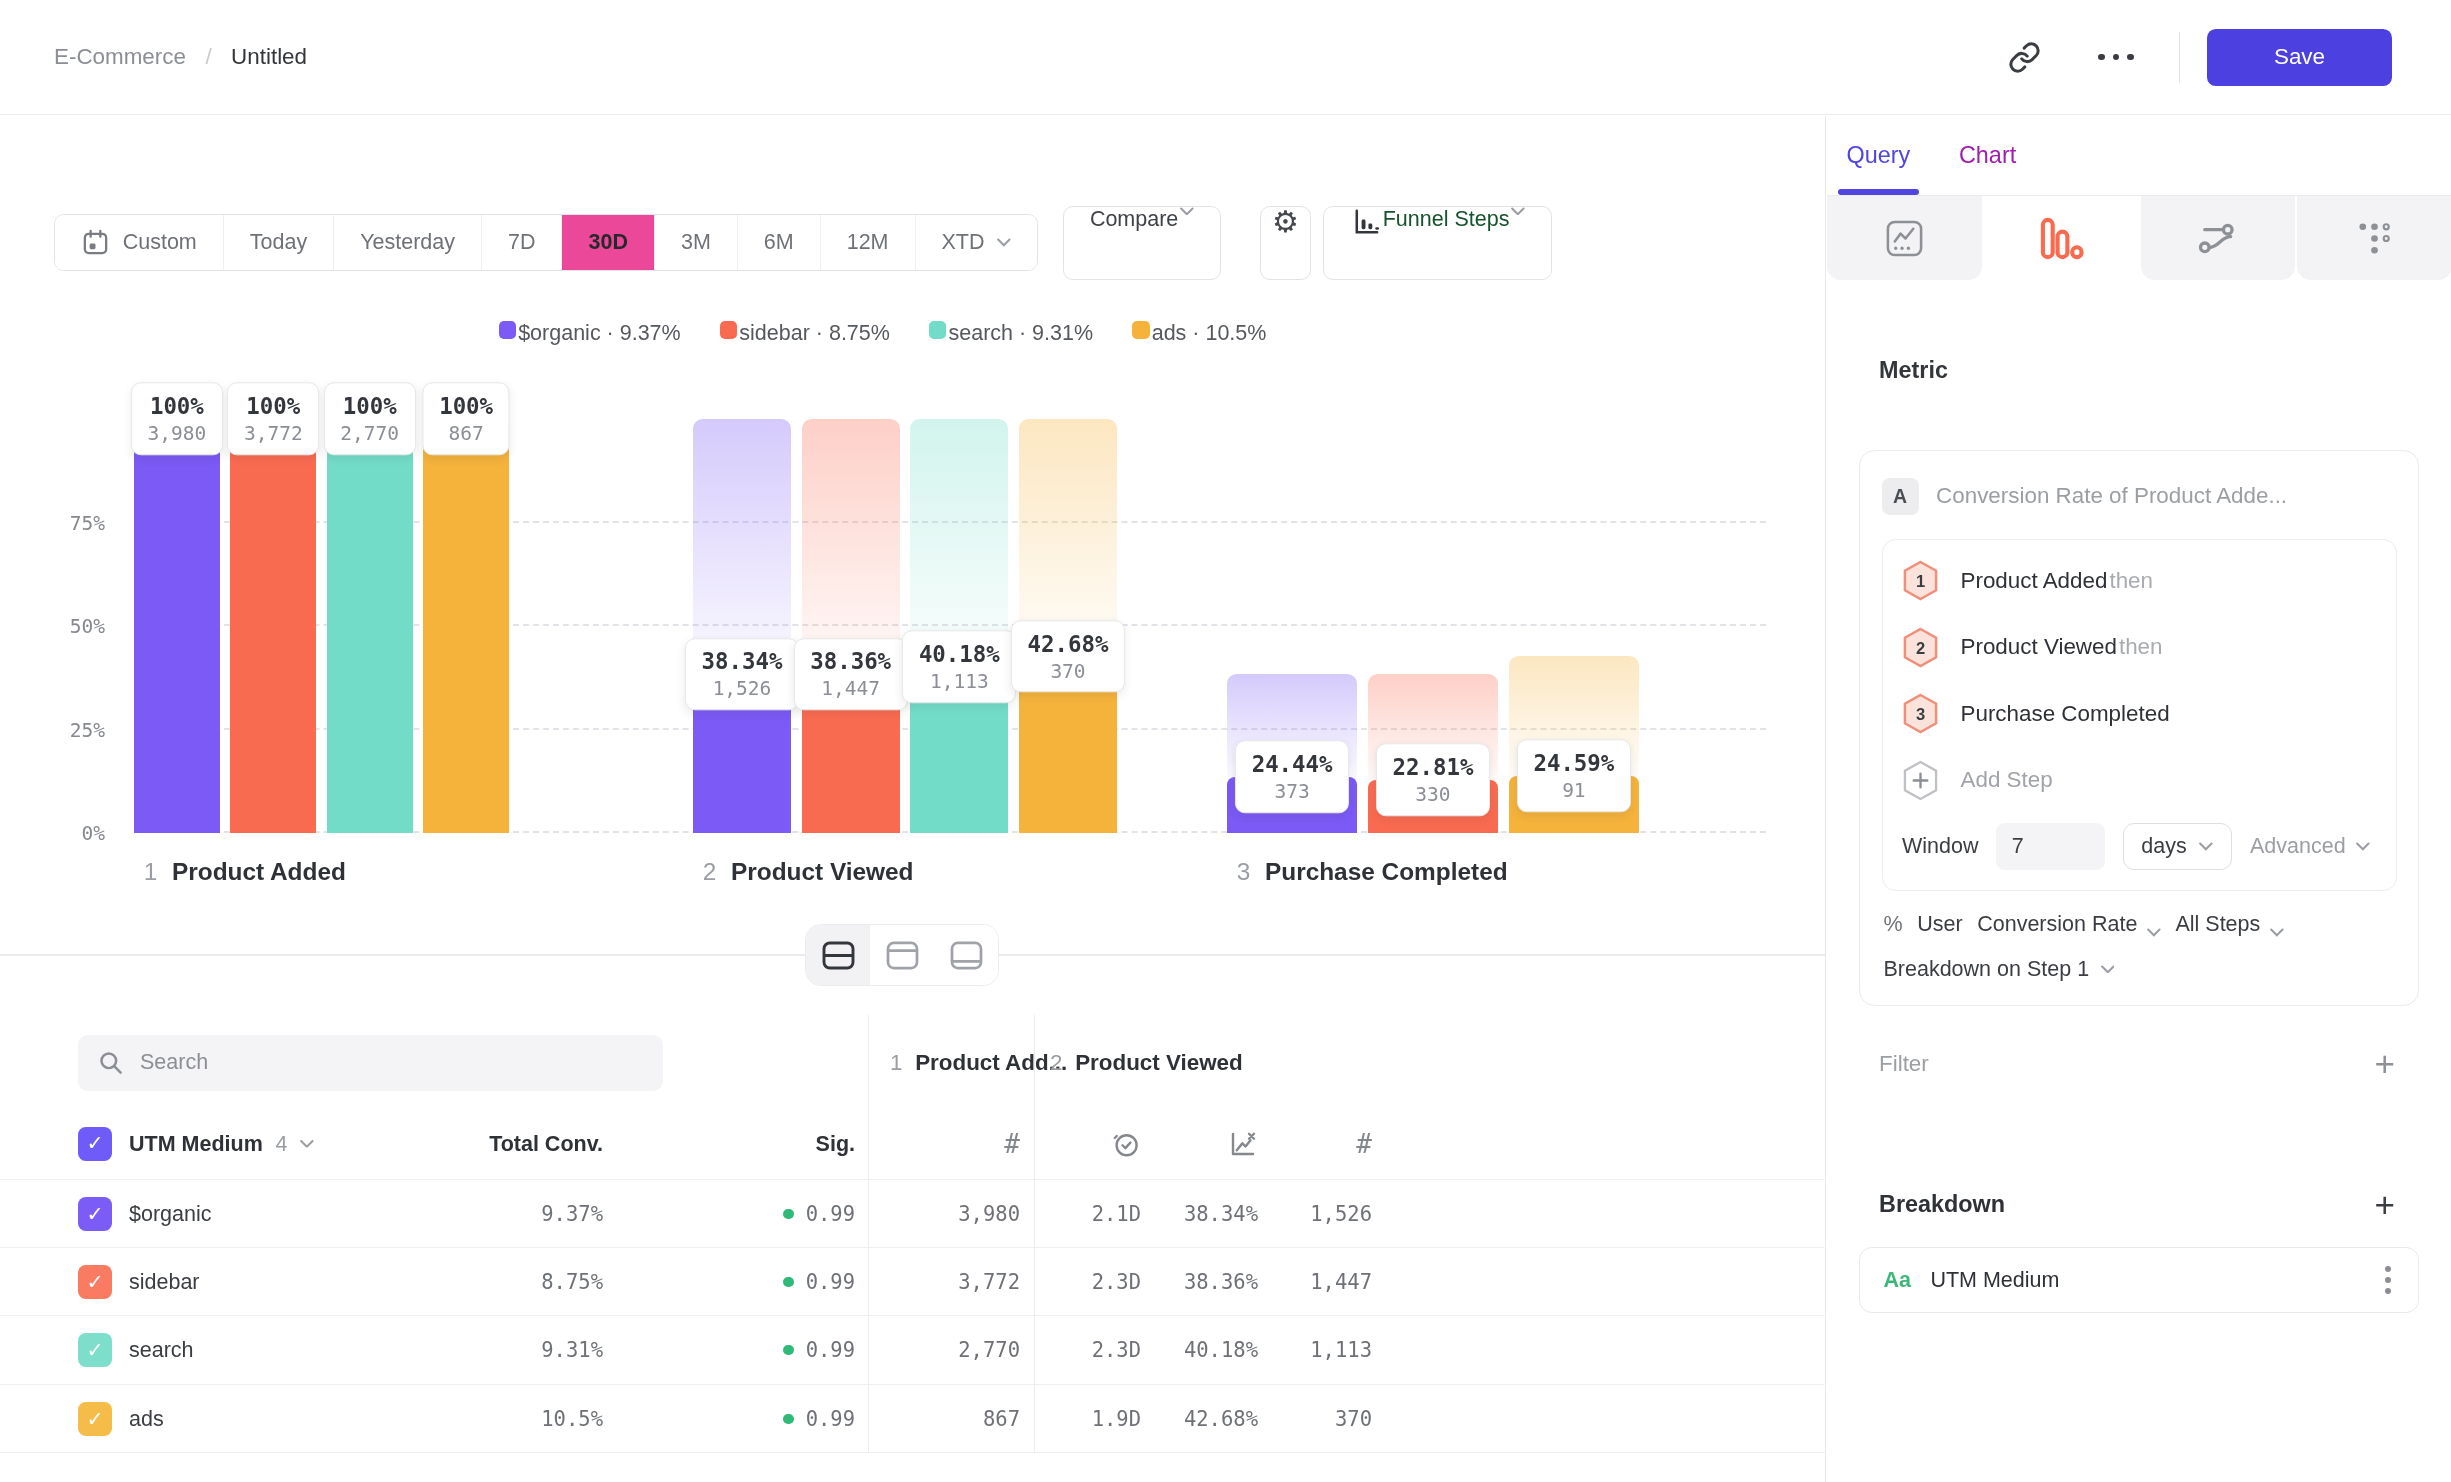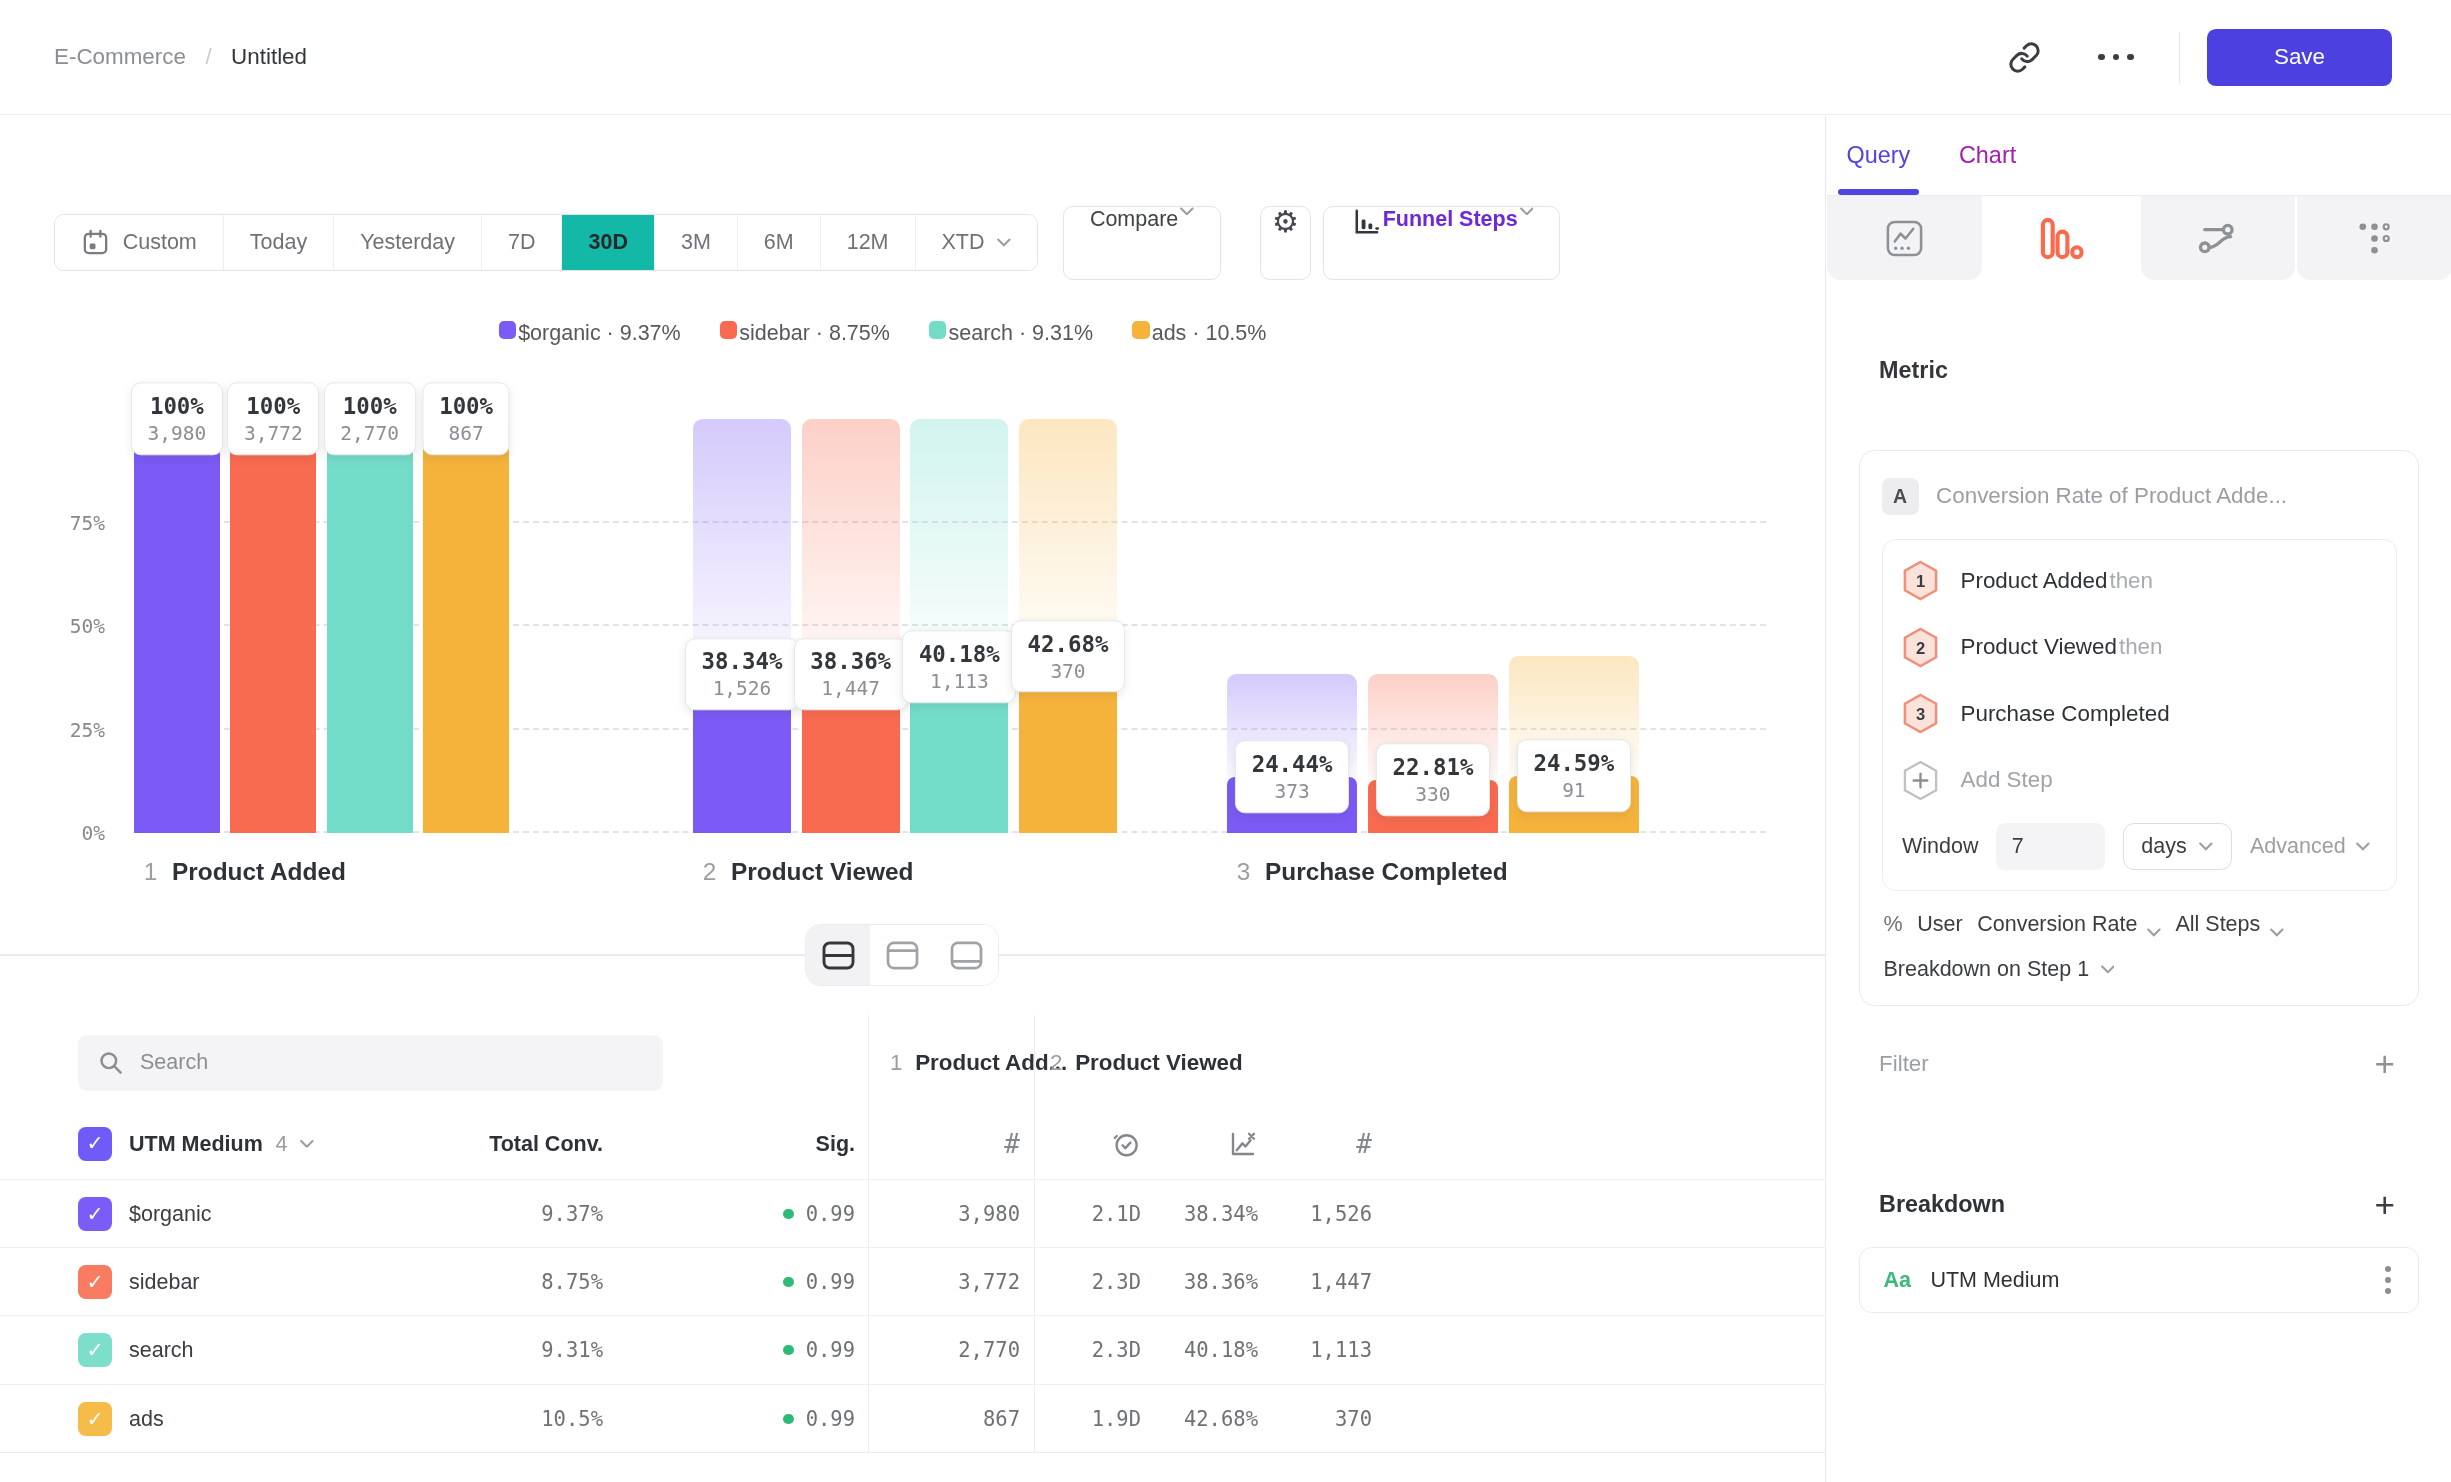--- a/index.html
+++ b/index.html
@@ -24,27 +24,27 @@
 
   
   .content{position:absolute;top:116px;left:0;width:1826px;bottom:0;background:#fff;border-right:1px solid #E7E8EA;box-sizing:border-box}
   .sidebar{position:absolute;top:116px;left:1827px;right:0;bottom:0;background:#fff}
 
   
   .toolbar{position:absolute;top:98px;left:54px;height:57px;display:flex;align-items:center}
   .range-group{display:flex;height:57px;border:1px solid #E2E3E6;border-radius:9.8px;overflow:hidden;background:#fff;box-sizing:border-box}
   .seg{display:flex;align-items:center;gap:12.7px;padding:0 26px;font-size:21.5px;color:#6E7176;background:#fff;border:none;border-left:1px solid #EFEFF1;cursor:pointer;white-space:nowrap}
   .seg:first-child{border-left:none}
-  .seg.sel{background:#14b8a6;color:#26282C;font-weight:600}
+  .seg.sel{background:#ec4899;color:#26282C;font-weight:600}
   .chev{color:#9A9DA2;flex:none}
   .btn{display:flex;gap:2px;height:74px;padding:0 26px;border:1px solid #E2E3E6;border-radius:9.8px;background:#fff;font-size:21.5px;color:#3F4247;cursor:pointer;box-sizing:border-box;white-space:nowrap}
   .compare{margin-left:25px}
   .gear{width:51px;padding:0;justify-content:center;margin-left:39px}
   .gear span{font-family:"DejaVu Sans",sans-serif;font-size:30px;color:#45484D;line-height:1}
-  .ftype{margin-left:11.7px;font-weight:700;color:#6d28d9}
+  .ftype{margin-left:11.7px;font-weight:400;color:#14532d}
 
   
   .legend{position:absolute;top:205px;left:0;width:1765px;display:flex;justify-content:center;gap:39px;font-size:21.5px;color:#55585D}
   .legend-item{display:flex;gap:2px;cursor:pointer}
   .swatch{width:17.6px;height:17.6px;border-radius:4.9px}
 
   
   .plot{position:absolute;top:303px;left:134px;width:1632px;height:414px}
   .gridline{position:absolute;left:0;right:0;height:0;border-top:2px dashed #E2E3E6}
   .ytick{position:absolute;left:-109px;width:80px;text-align:right;font:19.5px "DejaVu Sans Mono",monospace;color:#85888D;transform:translateY(50%)}

